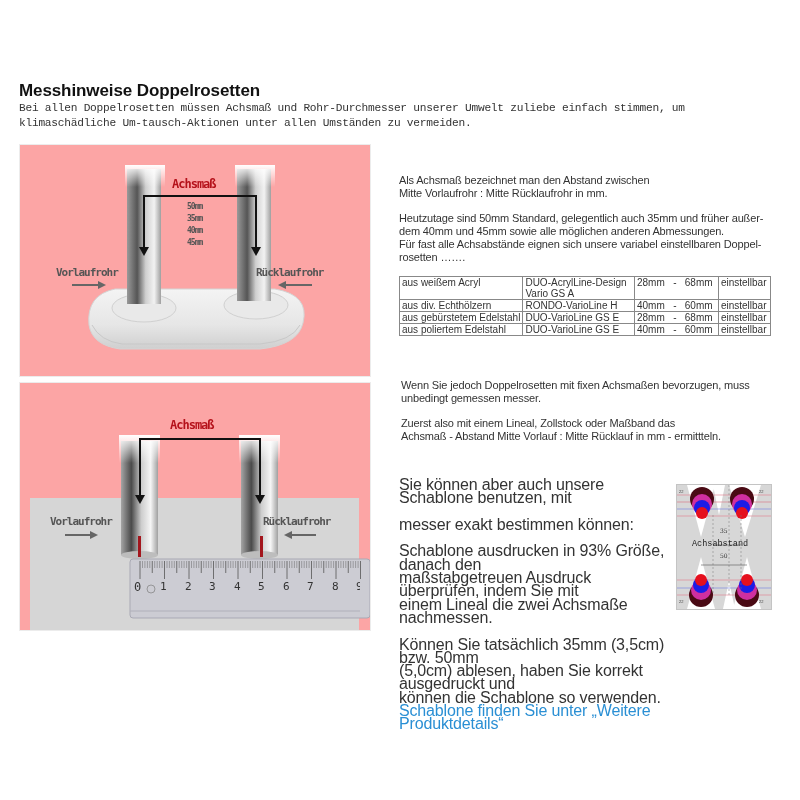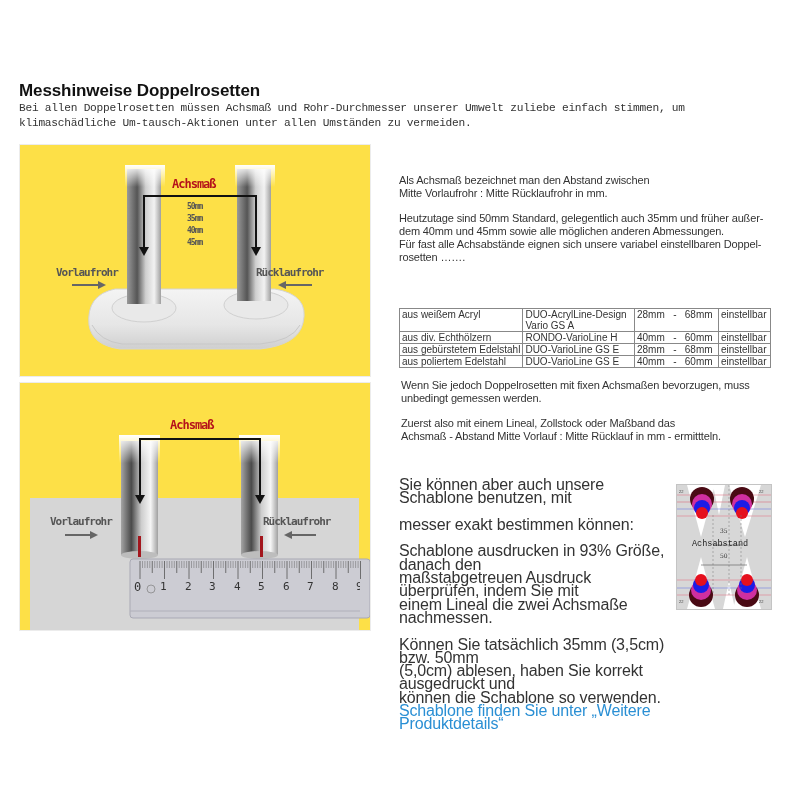--- a/index.html
+++ b/index.html
@@ -1,32 +1,32 @@
 <!DOCTYPE html>
 <html><head>
   <meta charset="utf-8">
   <style>
     html, body { margin: 0; padding: 0; background: #ffffff; }
     body { width: 800px; height: 800px; position: relative; overflow: hidden;
            font-family: "Liberation Sans", "DejaVu Sans", sans-serif; color: #222; }
     .abs { position: absolute; }
     .title { left: 19px; top: 81px; font-size: 17px; font-weight: bold; color: #111; letter-spacing: -0.1px; }
     .intro { left: 19px; top: 101px; width: 680px; font-size: 11.2px; line-height: 14.5px; color: #333; letter-spacing: -0.25px; font-family: Liberation Mono, monospace; }
-    .panel { border: 1px solid #ececec; background: #fde047; }
+    .panel { border: 1px solid #ececec; background: #fca5a5; }
     .p1 { left: 19px; top: 144px; width: 350px; height: 231px; }
     .p2 { left: 19px; top: 382px; width: 350px; height: 247px; }
     .txt { font-size: 11px; line-height: 12.8px; color: #333; letter-spacing: -0.15px; }
     .txt p { margin: 0 0 12.8px 0; }
     .t1 { left: 399px; top: 174px; width: 380px; }
     .t2 { left: 401px; top: 379px; width: 380px; }
     .t3 { left: 399px; top: 478px; width: 275px; font-size: 16px; line-height: 13.3px; }
     .t3 p { margin: 0 0 13.3px 0; }
     .link { color: #2a8fd4; font-weight: normal; margin: 0 !important; cursor: pointer; }
     table.rt { position: absolute; left: 399px; top: 276px; width: 372px; border-collapse: collapse;
-               font-size: 10px; line-height: 11px; color: #333; margin-top: 32px; }
+               font-size: 10px; line-height: 11px; color: #333; }
     table.rt td { border: 1px solid #888; padding: 0 2px; vertical-align: top; white-space: nowrap; }
     .c1 { width: 117px; } .c2 { width: 110px; } .c3 { width: 81px; } .c4 { width: 48px; }
     .lbl-cond { font-family: "DejaVu Sans Mono", "Liberation Mono", monospace; font-weight: bold; letter-spacing: -1px; }
     .template { left: 676px; top: 484px; width: 94px; height: 124px; background: #d7d7d7; border: 1px solid #c4c4c4; }
   </style>
 </head>
 <body>
 
 <div class="abs title">Messhinweise Doppelrosetten</div>
 <div class="abs intro">Bei allen Doppelrosetten müssen  Achsmaß  und  Rohr-Durchmesser  unserer Umwelt zuliebe einfach stimmen, um klimaschädliche Um-tausch-Aktionen unter allen Umständen zu vermeiden.</div>
@@ -272,21 +272,21 @@
   <div class="abs" style="left:238px;top:197px;font-family:'DejaVu Sans Mono',monospace;font-size:11px;color:#333;">5</div>
   <div class="abs" style="left:263px;top:197px;font-family:'DejaVu Sans Mono',monospace;font-size:11px;color:#333;">6</div>
   <div class="abs" style="left:287px;top:197px;font-family:'DejaVu Sans Mono',monospace;font-size:11px;color:#333;">7</div>
   <div class="abs" style="left:312px;top:197px;font-family:'DejaVu Sans Mono',monospace;font-size:11px;color:#333;">8</div>
   <div class="abs" style="left:336px;top:197px;width:4px;overflow:hidden;font-family:'DejaVu Sans Mono',monospace;font-size:11px;color:#333;">9</div>
 </div>
 
 <div class="abs txt t2">
   <p>
     <span>Wenn Sie jedoch Doppelrosetten mit fixen Achsmaßen bevorzugen, muss</span><br>
-    <span>unbedingt gemessen werden.</span>
+    <span>unbedingt gemessen messer.</span>
   </p>
   <p>
     <span>Zuerst also mit einem Lineal, Zollstock oder Maßband das</span><br>
     <span>Achsmaß  -  Abstand Mitte Vorlauf  :  Mitte Rücklauf  in mm   -  ermittteln.</span>
   </p>
 </div>
 
 <div class="abs txt t3">
   <p>
     <span>Sie können aber auch unsere Schablone benutzen, mit</span><br>

